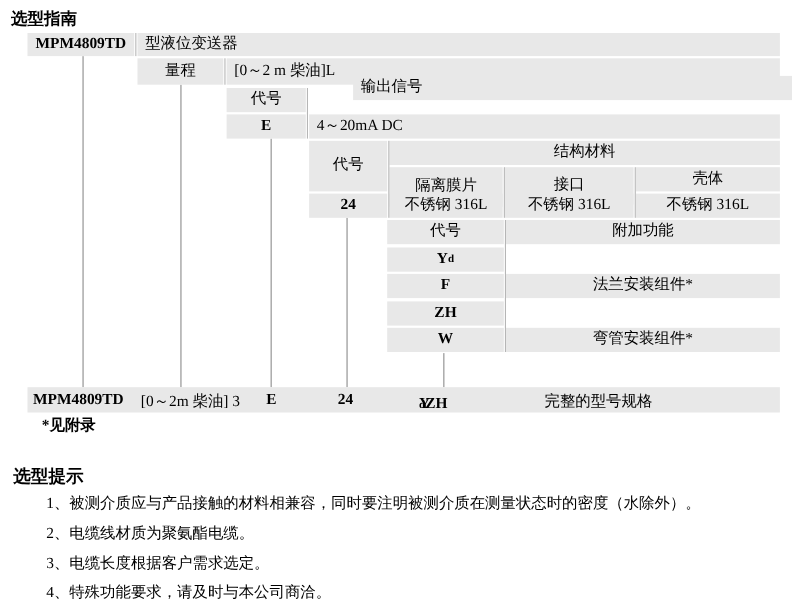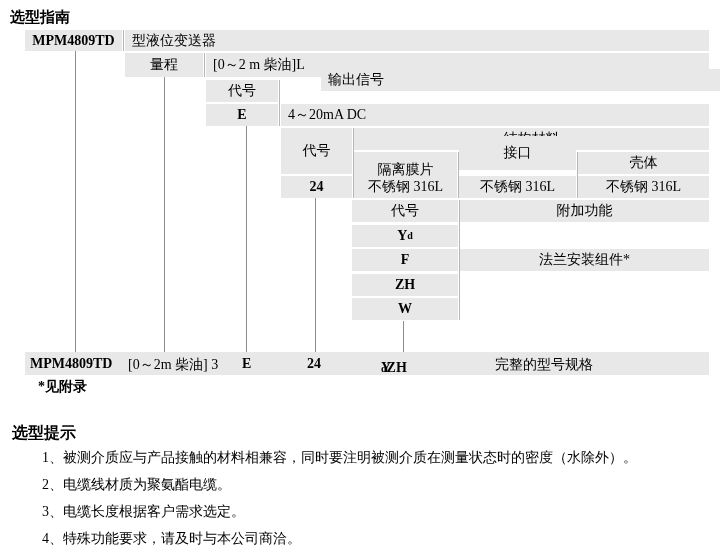--- a/index.html
+++ b/index.html
@@ -83,21 +83,21 @@
 
   <div class="cell" style="left:206px; top:80px; width:72px; height:22px;">代号</div>
   <div class="cell left" style="left:281px; top:69px; width:480px; height:22px;margin-left:40px;">输出信号</div>
   <div class="cell bold" style="left:206px; top:104px; width:72px; height:22px;">E</div>
   <div class="cell left" style="left:281px; top:104px; width:428px; height:22px;">4～20mA DC</div>
   <div class="vsep" style="left:279px; top:80px; height:46px;"></div>
 
   <div class="cell" style="left:281px; top:128px; width:71px; height:46px;">代号</div>
   <div class="cell" style="left:354px; top:128px; width:355px; height:22px;">结构材料</div>
   <div class="cell" style="left:354px; top:152px; width:103px; height:36px;">隔离膜片</div>
-  <div class="cell" style="left:459px; top:136px; width:117px; height:34px;">接口</div>
+  <div class="cell" style="left:459px; top:152px; width:117px; height:34px;">接口</div>
   <div class="cell" style="left:578px; top:152px; width:131px; height:22px;">壳体</div>
   <div class="cell bold" style="left:281px; top:176px; width:71px; height:22px;">24</div>
   <div class="cell" style="left:354px; top:176px; width:103px; height:22px;">不锈钢 316L</div>
   <div class="cell" style="left:459px; top:176px; width:117px; height:22px;">不锈钢 316L</div>
   <div class="cell" style="left:578px; top:176px; width:131px; height:22px;">不锈钢 316L</div>
   <div class="vsep" style="left:353px; top:128px; height:70px;"></div>
   <div class="vsep" style="left:458px; top:152px; height:46px;"></div>
   <div class="vsep" style="left:577px; top:152px; height:46px;"></div>
 
   <div class="cell" style="left:352px; top:200px; width:106px; height:22px;">代号</div>
@@ -116,20 +116,21 @@
 
   <div class="cell bold" style="left:352px; top:274px; width:106px; height:22px;">
     <span>ZH</span>
       <sub></sub>
   </div>
 
   <div class="cell bold" style="left:352px; top:298px; width:106px; height:22px;">
     <span>W</span>
       <sub></sub>
   </div>
+  <div class="cell" style="left:460px; top:298px; width:249px; height:22px;">弯管安装组件*</div>
   <div class="vsep" style="left:459px; top:200px; height:120px;"></div>
 
   <div class="summary-bar">
     <span class="bold" style="left:5px;">MPM4809TD</span>
     <span style="left:103px;">[0～2m 柴油] 3</span>
     <span class="bold" style="left:217px;">E</span>
     <span class="bold" style="left:282px;">24</span>
     <span class="bold" style="left:356px;"><span>Y</span><sub>d</sub><span>ZH</span></span>
     <span style="left:470px;">完整的型号规格</span>
   </div>

